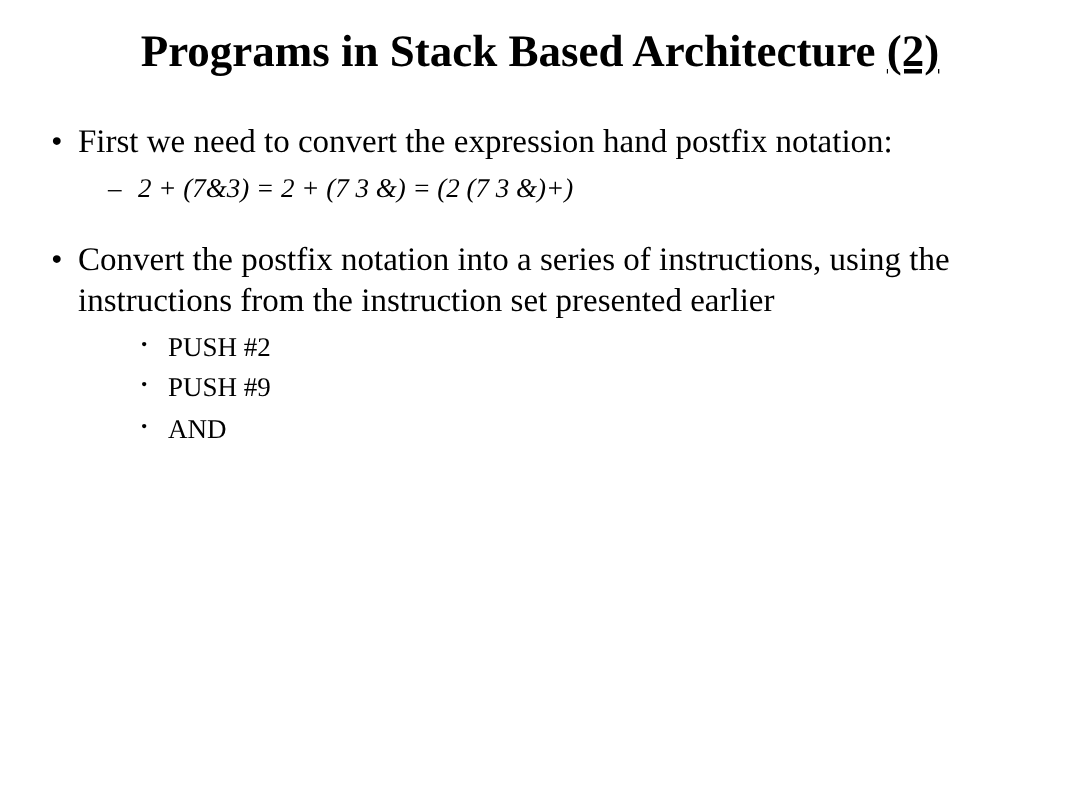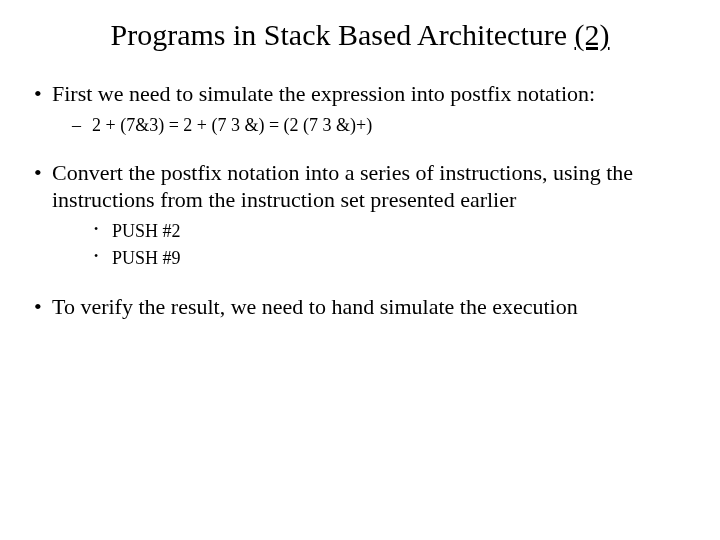--- a/index.html
+++ b/index.html
@@ -14,21 +14,21 @@
   .slide {
     box-sizing: border-box;
     width: 720px;
     height: 540px;
     padding: 18px 30px 20px 30px;
   }
   .title {
     font-size: 30px;
     text-align: center;
     margin: 0 0 28px 0;
-    font-weight: normal;
+    font-weight: bold;
   }
   .title-underline {
     text-decoration: underline;
   }
   ul.level1 {
     list-style: none;
     padding: 0;
     margin: 0;
     font-size: 22px;
   }
@@ -48,20 +48,21 @@
     list-style: none;
     padding: 0;
     margin: 6px 0 22px 0;
     font-size: 18px;
   }
   ul.level2 > li {
     position: relative;
     padding-left: 40px;
     margin-bottom: 4px;
     line-height: 1.3;
+    font-style: italic;
   }
   ul.level2 > li::before {
     content: "–";
     position: absolute;
     left: 20px;
     top: 0;
   }
   ul.level3 {
     list-style: none;
     padding: 0;
@@ -87,39 +88,39 @@
 
 <div class="slide">
 
   <h1 class="title">
     <span>Programs in Stack Based Architecture </span><span class="title-underline">(2)</span>
   </h1>
 
   <ul class="level1">
 
     <li>
-      <span>First we need to simulate the expression into postfix notation:</span>
+      <span>First we need to convert the expression hand postfix notation:</span>
       <ul class="level2">
         <li>
           <span>2 + (7&amp;3) = 2 + (7 3 &amp;) = (2 (7 3 &amp;)+)</span>
         </li>
       </ul>
     </li>
 
     <li>
       <span>Convert the postfix notation into a series of instructions, using the instructions from the instruction set presented earlier</span>
       <ul class="level3">
         <li>
           <span>PUSH #2</span>
         </li>
         <li>
           <span>PUSH #9</span>
         </li>
+        <li>
+          <span>AND</span>
+        </li>
       </ul>
     </li>
 
-    <li>
-      <span>To verify the result, we need to hand simulate the execution</span>
-    </li>
 
   </ul>
 
 </div>
 
 </body></html>

